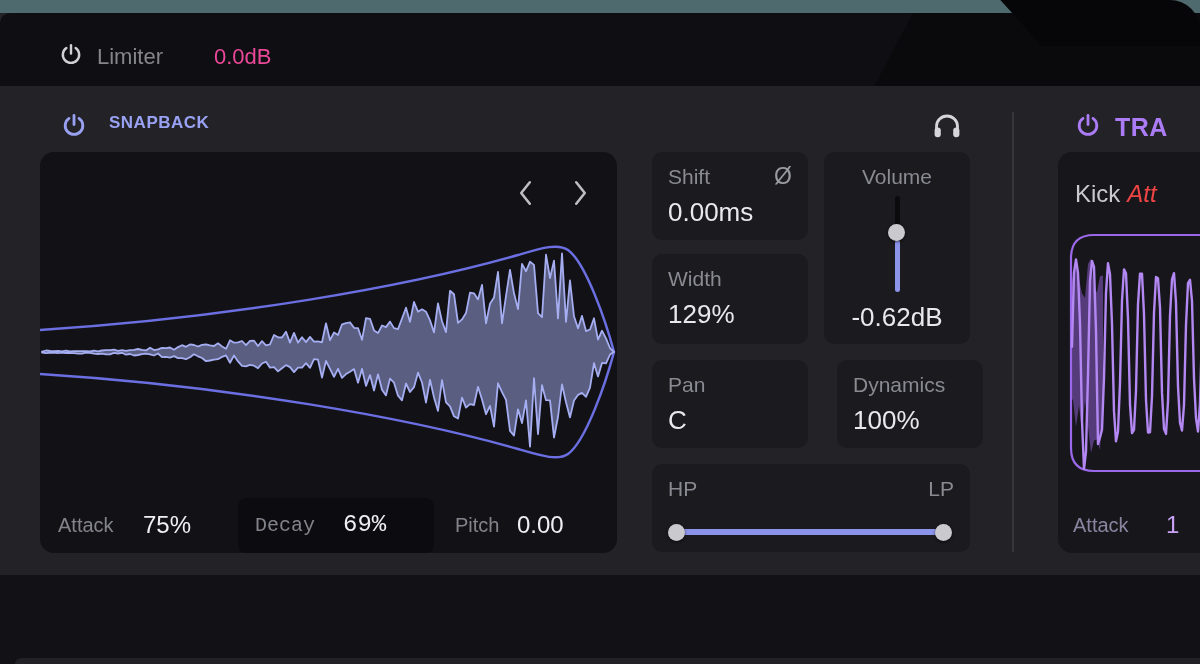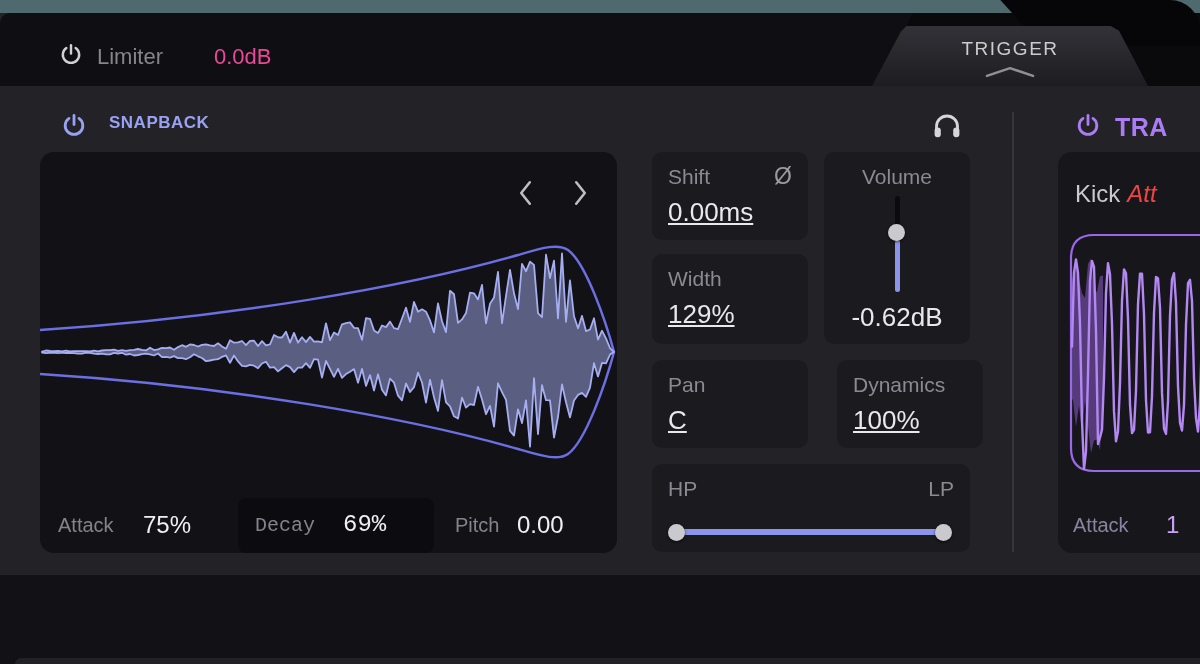--- a/index.html
+++ b/index.html
@@ -49,21 +49,21 @@
   .decay-cell{left:198px;top:346px;width:196px;height:55px;background:#0c0c10;border-radius:8px;cursor:ns-resize;font-family:Liberation Mono, monospace;}
   .p-label{font-size:20px;color:#83838b;}
   .p-value{font-size:24px;color:#efeff3;}
   .row-attack-label{left:18px;top:362px;} .row-attack-value{left:103px;top:359px;cursor:ns-resize;}
   .row-decay-label{left:17px;top:16px;}  .row-decay-value{left:105px;top:13px;}
   .row-pitch-label{left:415px;top:362px;} .row-pitch-value{left:477px;top:359px;cursor:ns-resize;}
 
   
   .box{background:var(--box_bg,#1a1a1f);border-radius:10px;cursor:ns-resize;}
   .box-label{position:absolute;left:16px;top:13px;font-size:21px;color:var(--label_text,#8a8a92);}
-  .box-value{position:absolute;left:16px;top:45px;font-size:26px;color:var(--value_text,#e9e9ed);text-decoration:underline;}
+  .box-value{position:absolute;left:16px;top:45px;font-size:26px;color:var(--value_text,#e9e9ed);}
   .box-shift{left:652px;top:152px;width:156px;height:88px;}
   .phase-sym{position:absolute;right:16px;top:11px;font-size:23px;color:#9a9aa2;cursor:pointer;}
   .box-width{left:652px;top:254px;width:156px;height:90px;}
   .box-pan{left:652px;top:360px;width:156px;height:88px;}
   .box-dynamics{left:837px;top:360px;width:146px;height:88px;}
   .box-volume{left:824px;top:152px;width:146px;height:192px;}
   .vol-label{position:absolute;left:0;top:13px;width:146px;text-align:center;
           font-size:21px;color:var(--label_text,#8a8a92);}
   .vol-track-top{position:absolute;left:70.5px;top:44px;width:5px;height:37px;background:#0b0b0e;border-radius:3px;}
   .vol-track-bot{position:absolute;left:70.5px;top:88px;width:5px;height:52px;
@@ -108,28 +108,20 @@
 
   <div class="abs limiter-power">
     <svg width="26" height="26" viewBox="0 0 28 28" fill="none" stroke="currentColor" stroke-width="2.6" stroke-linecap="round">
       <path d="M14 3.5 V 12.5"></path>
         <path d="M9.0 6.4 a 8.8 8.8 0 1 0 10.0 0"></path>
     </svg>
   </div>
   <div class="abs limiter-label">Limiter</div>
   <div class="abs limiter-value">0.0dB</div>
 
-  <div class="abs trigger-tab">
-    <div class="abs trigger-label">TRIGGER</div>
-    <div class="abs trigger-chevron">
-      <svg width="50" height="12" viewBox="0 0 52 12" fill="none" stroke="#8f8f96" stroke-width="2.6" stroke-linecap="round" stroke-linejoin="round">
-          <path d="M2 10 L26 2 L50 10"></path>
-        </svg>
-    </div>
-  </div>
 
   <div class="abs main"></div>
   <div class="abs footer"></div>
   <div class="abs footer-strip"></div>
 
   <div class="abs snap-power">
     <svg width="28" height="28" viewBox="0 0 28 28" fill="none" stroke="currentColor" stroke-width="2.8" stroke-linecap="round">
       <path d="M14 3.5 V 12.5"></path>
         <path d="M9.0 6.4 a 8.8 8.8 0 1 0 10.0 0"></path>
     </svg>

